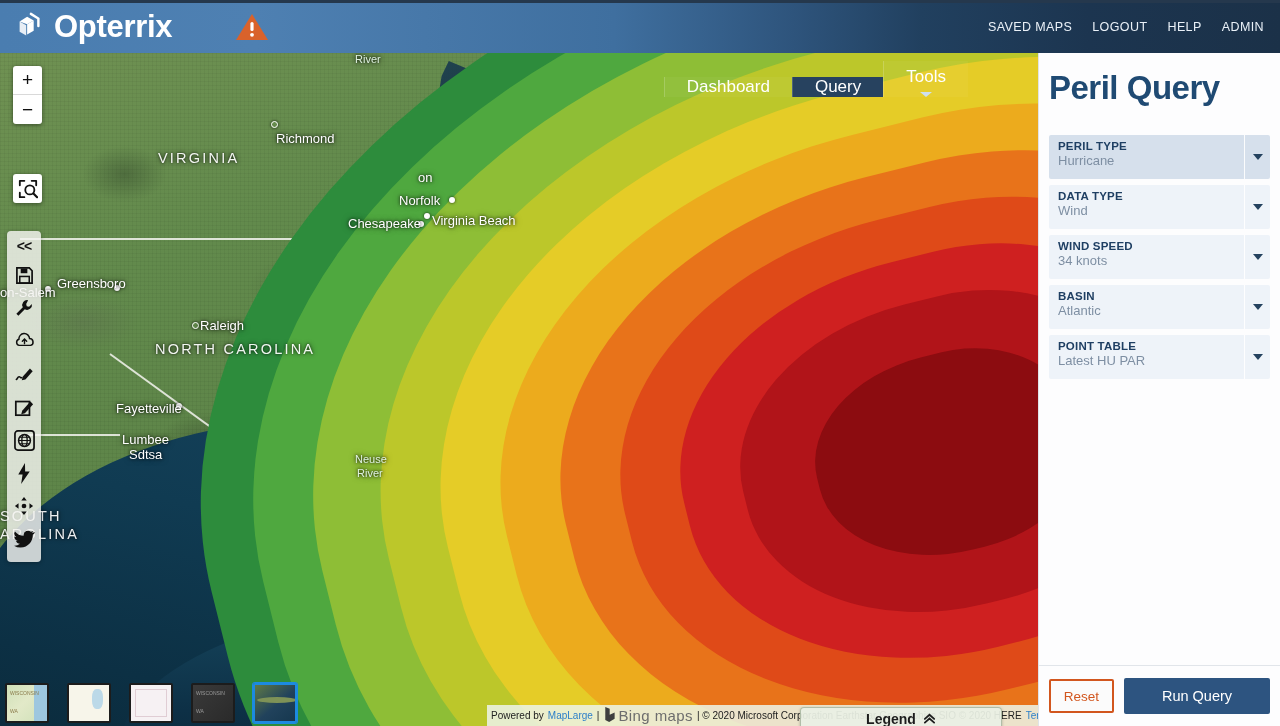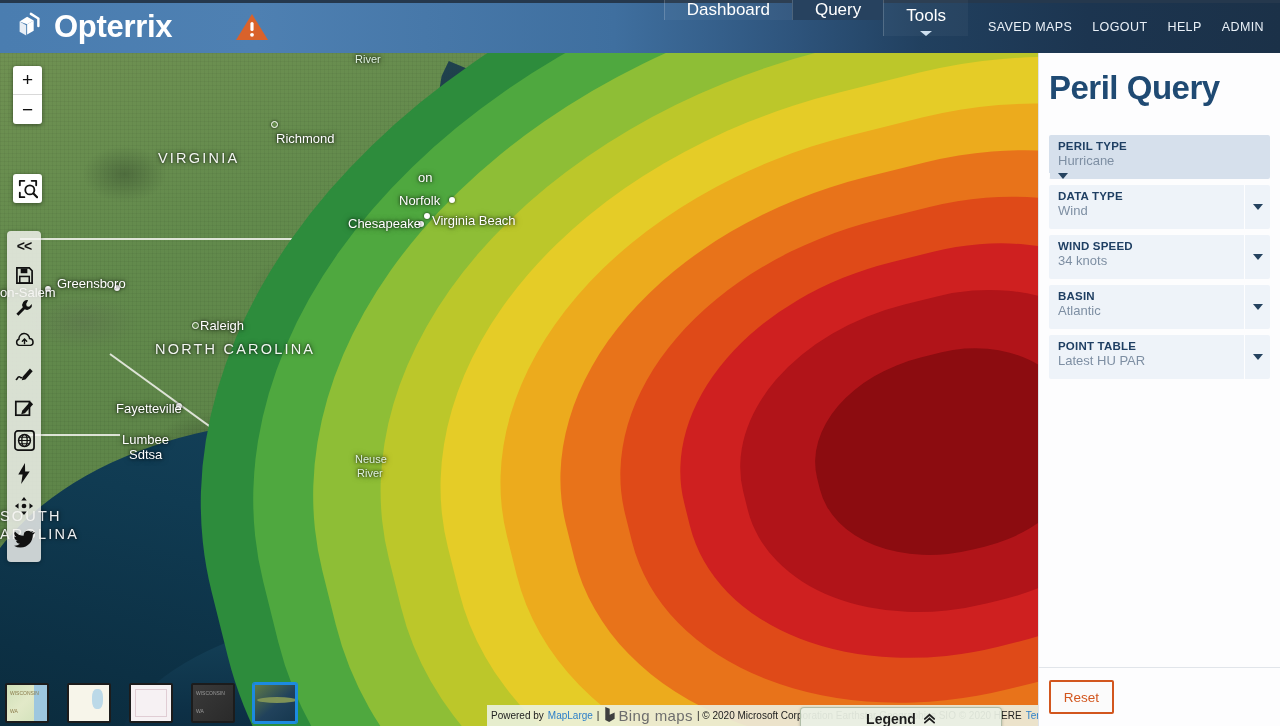--- a/index.html
+++ b/index.html
@@ -23,21 +23,21 @@
     content:""; position:absolute; top:0; left:0; right:0; height:3px;
     background:#25384d;
   }
   #brand { display: flex; align-items: center; padding-left: 14px; gap: 10px; }
   #brand-logo { width: 30px; height: 30px; position: relative; }
   #brand-name { color: #fff; font-size: 31px; font-weight: bold; letter-spacing: -0.3px; line-height: 1; }
   #alert-wrap { display: flex; align-items: center; margin-left: 62px; }
   #alert-icon {
     width: 36px; height: 32px; position: relative;
   }
-  #nav-main { margin-left: auto; display: flex; align-items: flex-start; height: 53px; }
+  #nav-main { margin-left: auto; display: flex; align-items: flex-end; height: 53px; margin-top: 44px; }
   .nav-tab {
     display: flex; align-items: center; justify-content: center;
     padding: 0 22px; color: #ffffff; font-size: 17px;
     border-left: 1px solid rgba(255,255,255,0.18);
     cursor: pointer; position: relative; min-width: 78px;
     background: rgba(255,255,255,0.04);
   }
   .nav-tab.active { background: #27425f; }
   .nav-tab.has-caret { flex-direction: column; justify-content: center; gap: 2px; padding-top: 6px; }
   .caret-dn { width: 0; height: 0; border-left: 6px solid transparent; border-right: 6px solid transparent; border-top: 5px solid #cfe0f0; margin-top: 3px; }
@@ -242,21 +242,21 @@
   }
   #panel-title {
     font-size:33px; font-weight:bold; color:#1f4a73;
     padding:16px 0 0 10px; letter-spacing:-.5px;
   }
   #fields { padding:28px 10px 0 10px; display:flex; flex-direction:column; gap:6px; }
   .field {
     display:flex; align-items:stretch; border-radius:2px; overflow:hidden;
     background:#eef3f9; cursor:pointer; height:44px;
   }
-  .field.hovered { background:#d6e0ec;flex-direction:column; }
+  .field.hovered { background:#d6e0ec; }
   .field-text { flex:1; padding:5px 0 0 9px; }
   .field-label { font-size:11.5px; font-weight:bold; color:#1f3f63; letter-spacing:.2px; }
   .field-value { font-size:13px; color:#7e8fa3; margin-top:1px; }
   .field-caret {
     width:26px; display:flex; align-items:center; justify-content:center;
     border-left:1px solid rgba(255,255,255,.9);
   }
   .tri { width:0;height:0;border-left:5px solid transparent;border-right:5px solid transparent;border-top:6px solid #24425f; }
 
   #panel-footer {
@@ -605,16 +605,17 @@
             <div class="field-value">Latest HU PAR</div>
           </div>
           <div class="field-caret">
             <span class="tri"></span>
           </div>
         </div>
       </div>
 
     <div id="panel-footer">
       <div id="reset-button">Reset</div>
+      <div id="run-query-button">Run Query</div>
     </div>
   </div>
 
 </div>
 
 </body></html>

